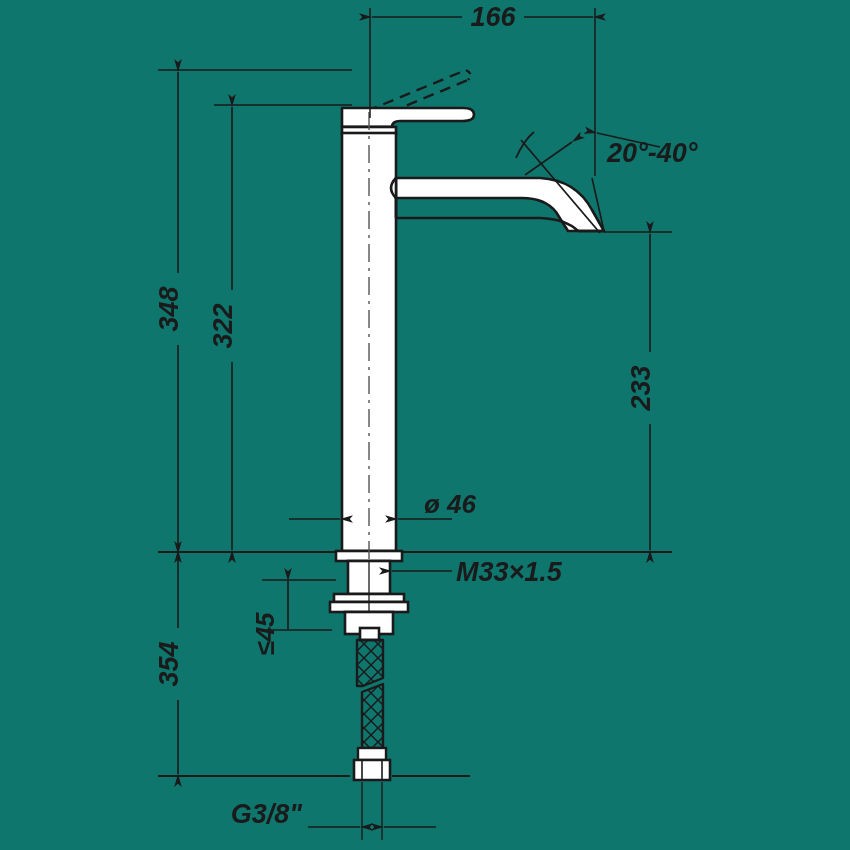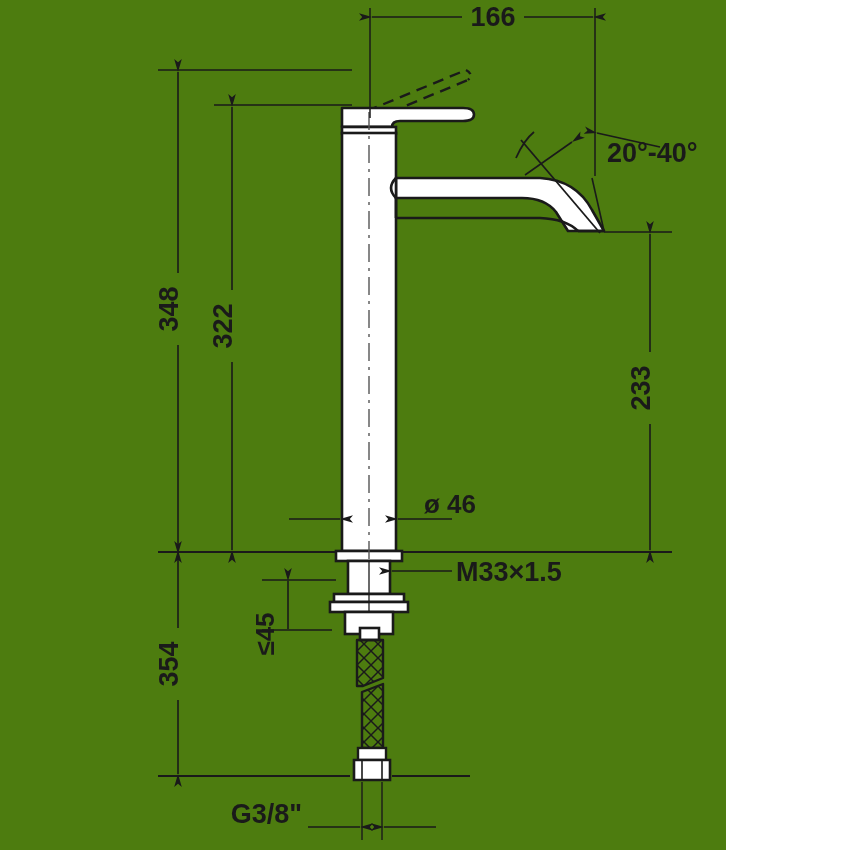--- a/index.html
+++ b/index.html
@@ -2,25 +2,26 @@
 <html><head>
 <meta charset="utf-8">
 <style>
   html, body {
     margin: 0;
     padding: 0;
     background: #ffffff;
   }
   #drawing-root {
     position: relative;
-    width: 726px;
+    width: 850px;
     height: 850px;
-    background: #4d7c0f;
+    background: #0f766e;
     font-family: "Liberation Sans", sans-serif;
     overflow: hidden;
+    font-style: italic;
   }
   #tech-svg {
     position: absolute;
     left: 0;
     top: 0;
     width: 850px;
     height: 850px;
   }
   .dim-text {
     font-family: "Liberation Sans", sans-serif;

